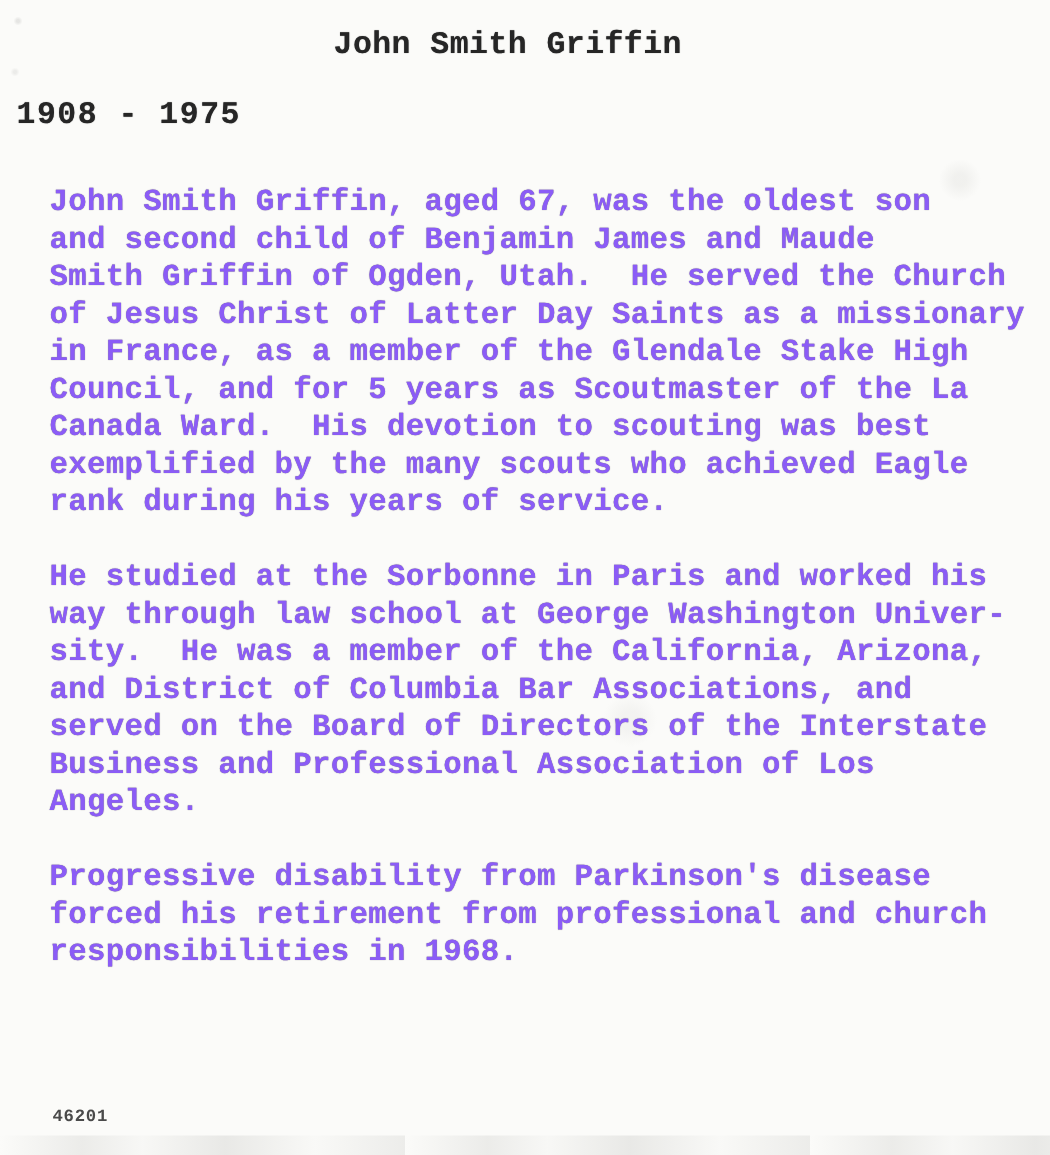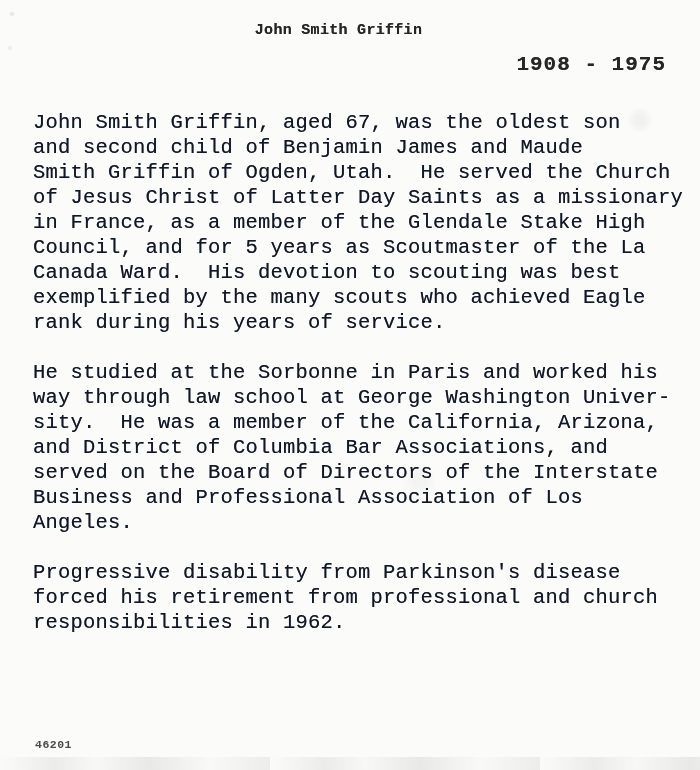--- a/index.html
+++ b/index.html
@@ -23,52 +23,52 @@
   }
 
   .page {
     position: relative;
     width: 700px;
     height: 770px;
     padding: 18px 12px 0 33px;
   }
 
   .doc-title {
-    font-size: 15px;
+    font-size: 21px;
     line-height: 25px;
     font-weight: bold;
     text-align: center;
     transform: translateX(-22px);
     letter-spacing: 0.3px;
     text-shadow: 0 0 0.6px rgba(30,30,30,0.7);
   }
 
   .doc-dates {
     font-size: 21px;
     line-height: 25px;
     font-weight: bold;
-    text-align: right;
+    text-align: left;
     transform: translateX(-22px);
-    margin-top: 9px;
+    margin-top: 22px;
     letter-spacing: 1px;
     text-shadow: 0 0 0.6px rgba(30,30,30,0.7);
   }
 
   .body-text {
     margin-top: 33px;
   }
 
   .para {
     font-size: 20.5px;
     line-height: 25px;
-    font-weight: normal;
+    font-weight: bold;
     white-space: pre-wrap;
     letter-spacing: 0.2px;
     margin-bottom: 25px;
-    color: #0f172a;
+    color: #8b5cf6;
     text-shadow: 0 0 0.6px rgba(35,35,35,0.65);
   }
 
   .footer-code {
     position: absolute;
     left: 35px;
     top: 738px;
     font-size: 11.5px;
     font-weight: bold;
     color: #4a4a4a;
@@ -117,21 +117,21 @@
     <p class="para">He studied at the Sorbonne in Paris and worked his
 way through law school at George Washington Univer-
 sity.  He was a member of the California, Arizona,
 and District of Columbia Bar Associations, and
 served on the Board of Directors of the Interstate
 Business and Professional Association of Los
 Angeles.</p>
 
     <p class="para">Progressive disability from Parkinson's disease
 forced his retirement from professional and church
-responsibilities in 1962.</p>
+responsibilities in 1968.</p>
 
 
   </div>
 
   <div class="footer-code">46201</div>
 
   <div class="scan-band"></div>
 
 </div>
 

